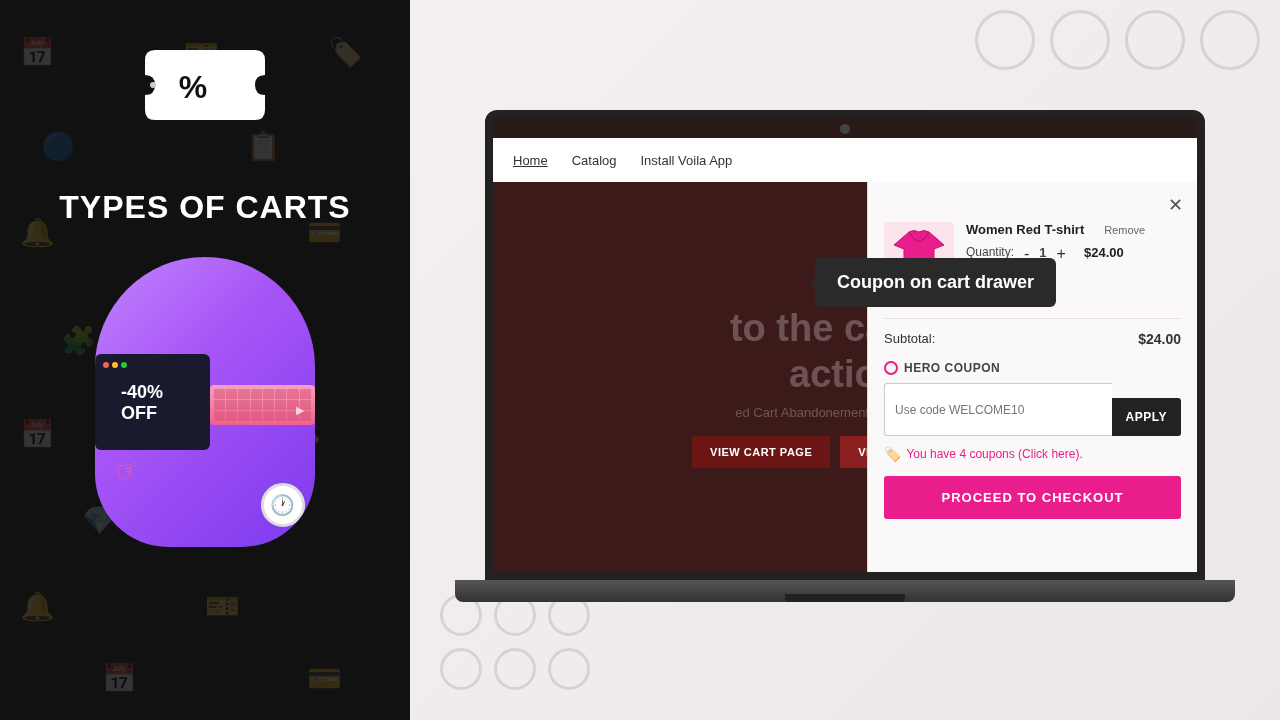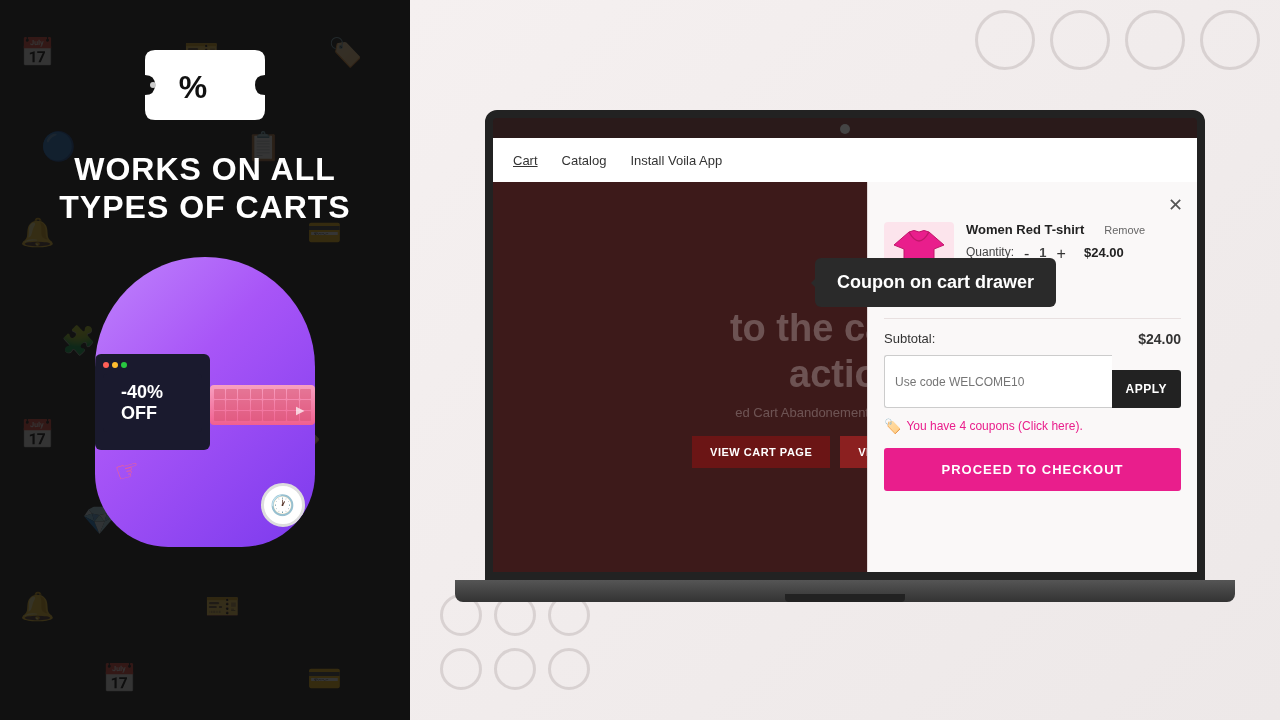--- a/index.html
+++ b/index.html
@@ -559,21 +559,21 @@
 
       <path d="M10,20 Q10,10 20,10 L120,10 Q130,10 130,20 L130,35 Q120,35 120,45 Q120,55 130,55 L130,70 Q130,80 120,80 L20,80 Q10,80 10,70 L10,55 Q20,55 20,45 Q20,35 10,35 Z" fill="#ffffff" stroke="none"></path>
 
       <text x="58" y="58" font-size="32" font-weight="900" fill="#111" text-anchor="middle">%</text>
 
       <circle cx="18" cy="45" r="3" fill="#ccc"></circle>
     </svg>
   </div>
 
   <div class="headline-text">
-    <span>WORKS ON ALL</span><br>
+    <br>
     <span>TYPES OF CARTS</span>
   </div>
 
   <div class="illustration-card">
 
     <div class="illus-screen">
       <div class="illus-dots">
         <div class="illus-dot" style="background:#ff5f57"></div>
         <div class="illus-dot" style="background:#febc2e"></div>
         <div class="illus-dot" style="background:#28c840"></div>
@@ -638,21 +638,21 @@
     <div class="deco-circle-sm"></div>
   </div>
 
   <div class="laptop-frame">
     <div class="laptop-screen">
       <div class="laptop-camera"></div>
 
       <div class="website-content">
 
         <div class="nav-bar">
-          <span class="nav-item active">Cart</span>
+          <span class="nav-item active">Home</span>
           <span class="nav-item">Catalog</span>
           <span class="nav-item">Install Voila App</span>
         </div>
 
         <div class="main-content-area">
           <div class="hero-text-overlay">
             <h2>to the cart to</h2>
             <h2>action</h2>
             <p>ed Cart Abandonement | Increased Ac</p>
             <div class="cart-buttons">
@@ -685,20 +685,24 @@
                   <span class="product-price">$24.00</span>
                 </div>
               </div>
             </div>
 
             <div class="subtotal-row">
               <span>Subtotal:</span>
               <span class="subtotal-amount">$24.00</span>
             </div>
 
+            <div class="hero-coupon-label">
+              <span class="radio-circle"></span>
+              <span>HERO COUPON</span>
+            </div>
 
             <div class="coupon-input-row">
               <input class="coupon-input" type="text" placeholder="Use code WELCOME10" style="">
               <button class="apply-btn">APPLY</button>
             </div>
 
             <div class="coupons-link">
               <span class="tag-icon">🏷️</span>
               <span>You have 4 coupons (Click here).</span>
             </div>

